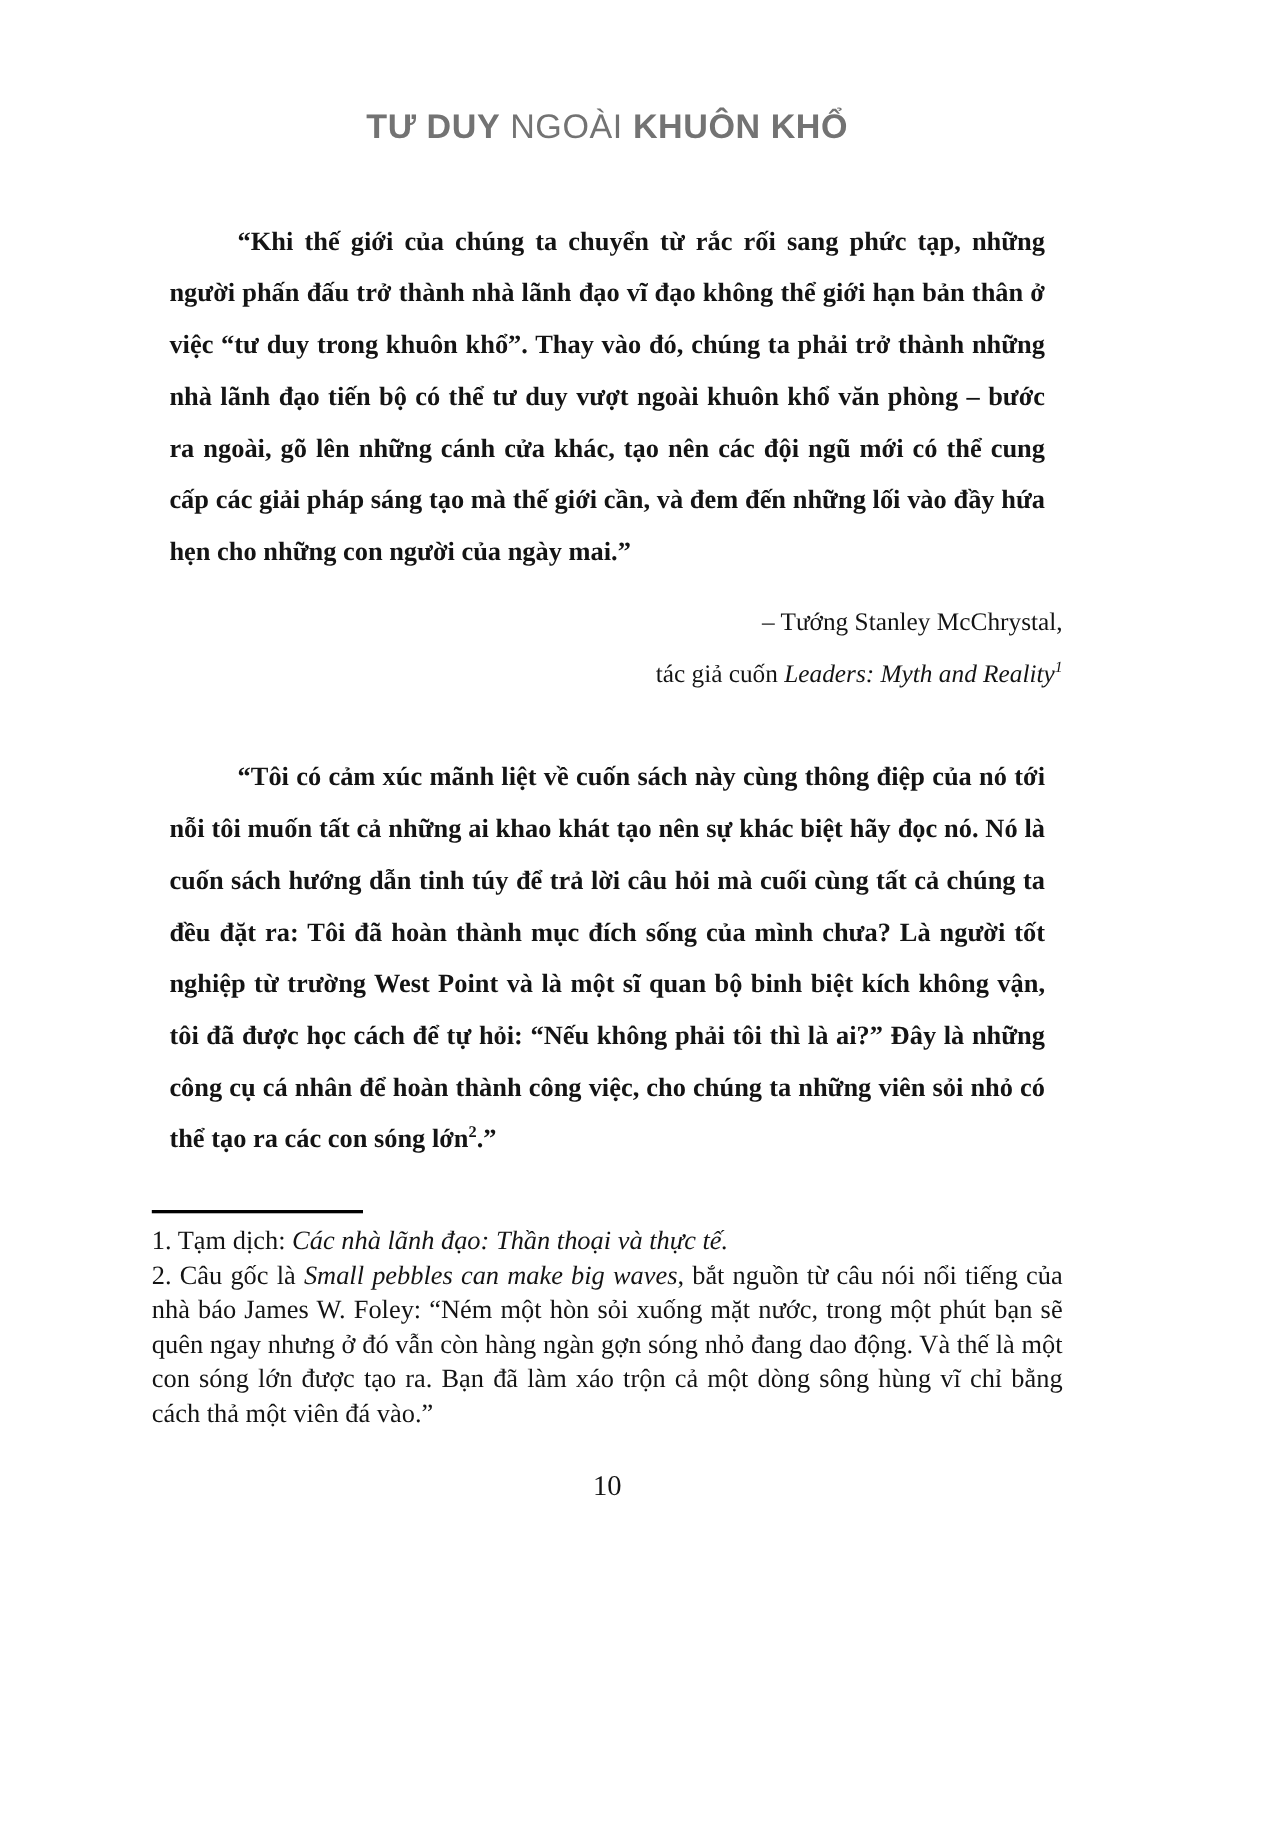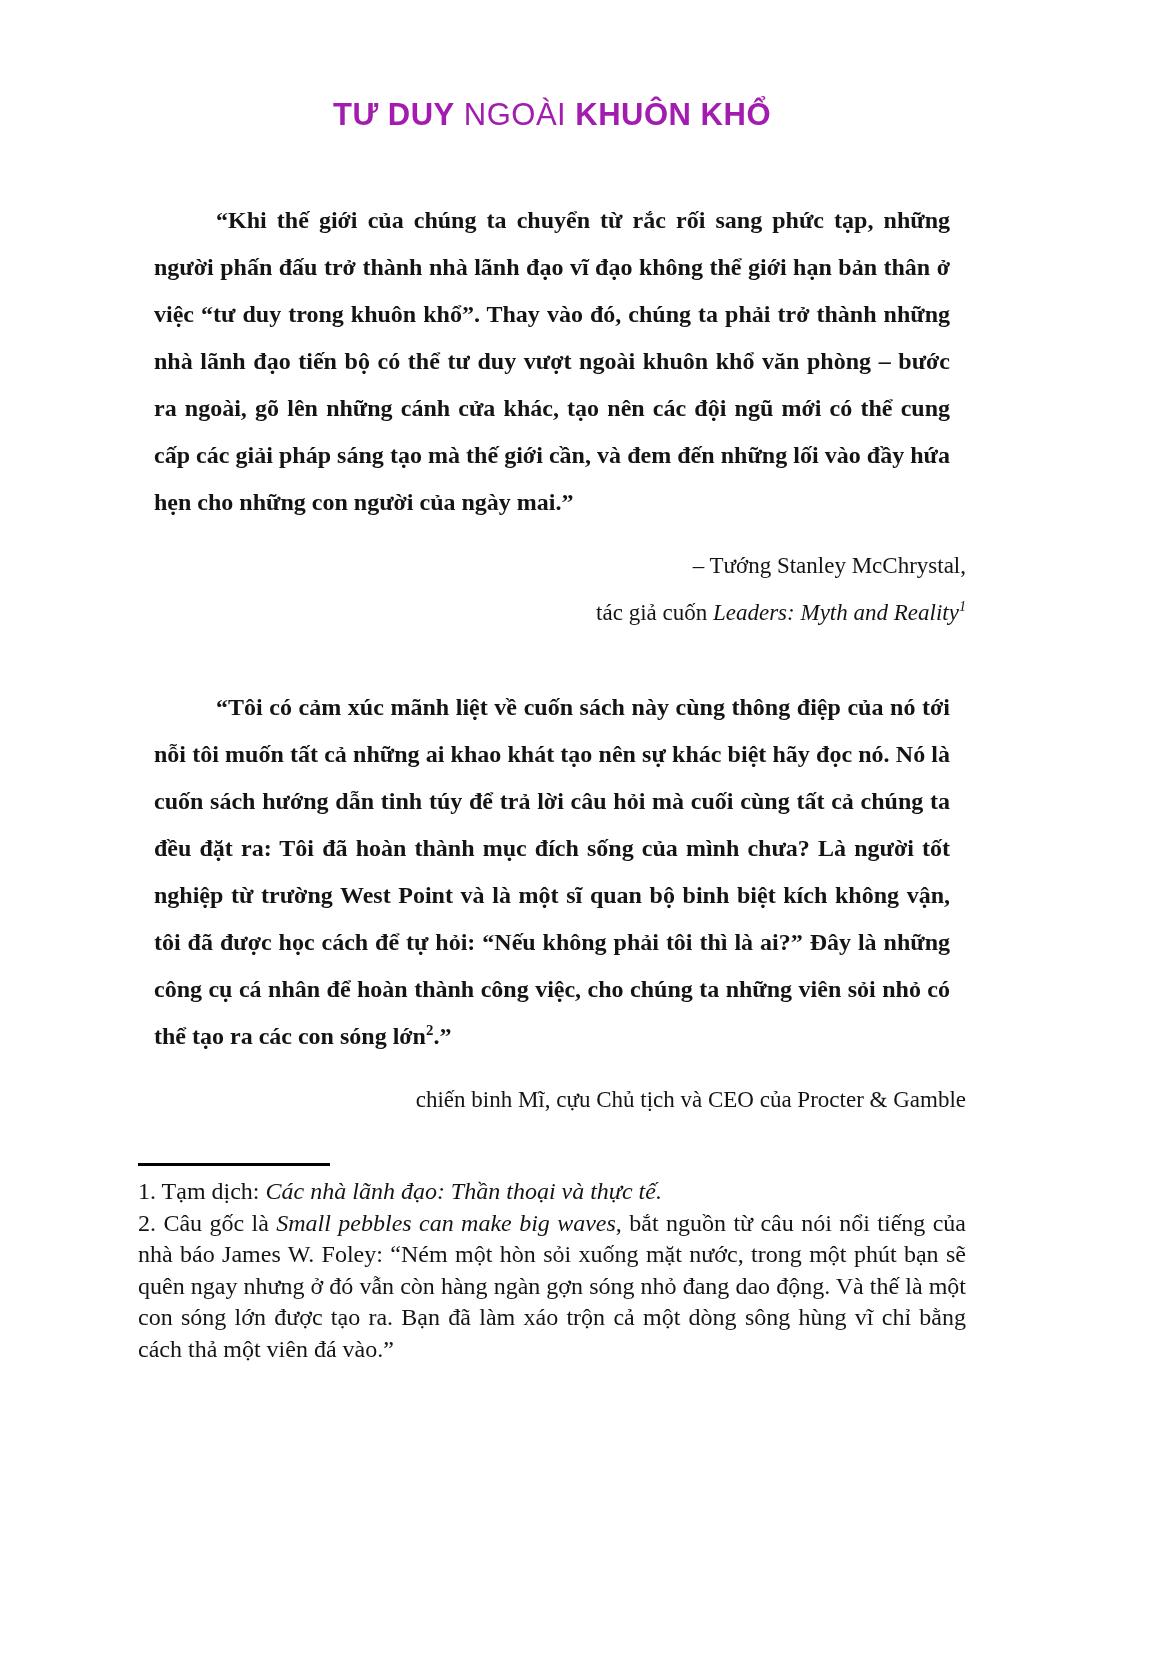--- a/index.html
+++ b/index.html
@@ -17,21 +17,21 @@
     padding: 96px 200px 40px 138px;
     font-family: "Liberation Serif", serif;
   }
   .title {
     font-family: "Liberation Sans", sans-serif;
     font-size: 31px;
     line-height: 1.2;
     text-align: center;
     letter-spacing: 0.5px;
     margin: 0 0 64px 0;
-    color: #a21caf;
+    color: #737373;
   }
   .title .bold { font-weight: 700; }
   .title .reg  { font-weight: 400; }
   .quote {
     font-size: 24px;
     line-height: 47px;
     text-align: justify;
     text-indent: 62px;
     margin: 16px;
     font-weight: bold;
@@ -77,24 +77,24 @@
   <p class="quote">“Khi thế giới của chúng ta chuyển từ rắc rối sang phức tạp, những người phấn đấu trở thành nhà lãnh đạo vĩ đạo không thể giới hạn bản thân ở việc “tư duy trong khuôn khổ”. Thay vào đó, chúng ta phải trở thành những nhà lãnh đạo tiến bộ có thể tư duy vượt ngoài khuôn khổ văn phòng – bước ra ngoài, gõ lên những cánh cửa khác, tạo nên các đội ngũ mới có thể cung cấp các giải pháp sáng tạo mà thế giới cần, và đem đến những lối vào đầy hứa hẹn cho những con người của ngày mai.”</p>
 
   <div class="attr">
     <div>– Tướng Stanley McChrystal,</div>
     <div><span>tác giả cuốn </span><span class="italic">Leaders: Myth and Reality</span><sup class="italic">1</sup></div>
   </div>
 
   <p class="quote quote2"><span>“Tôi có cảm xúc mãnh liệt về cuốn sách này cùng thông điệp của nó tới nỗi tôi muốn tất cả những ai khao khát tạo nên sự khác biệt hãy đọc nó. Nó là cuốn sách hướng dẫn tinh túy để trả lời câu hỏi mà cuối cùng tất cả chúng ta đều đặt ra: Tôi đã hoàn thành mục đích sống của mình chưa? Là người tốt nghiệp từ trường West Point và là một sĩ quan bộ binh biệt kích không vận, tôi đã được học cách để tự hỏi: “Nếu không phải tôi thì là ai?” Đây là những công cụ cá nhân để hoàn thành công việc, cho chúng ta những viên sỏi nhỏ có thể tạo ra các con sóng lớn</span><sup>2</sup><span>.”</span></p>
 
   <div class="attr">
-    <div>chiến binh Mĩ, cựu Chủ tịch và CEO của Procter &amp; Gamble</div>
   </div>
 
   <div class="footnote-rule"></div>
 
   <div class="footnotes">
     <p><span>1. Tạm dịch: </span><span class="italic">Các nhà lãnh đạo: Thần thoại và thực tế.</span></p>
     <p><span>2. Câu gốc là </span><span class="italic">Small pebbles can make big waves</span><span>, bắt nguồn từ câu nói nổi tiếng của nhà báo James W. Foley: “Ném một hòn sỏi xuống mặt nước, trong một phút bạn sẽ quên ngay nhưng ở đó vẫn còn hàng ngàn gợn sóng nhỏ đang dao động. Và thế là một con sóng lớn được tạo ra. Bạn đã làm xáo trộn cả một dòng sông hùng vĩ chỉ bằng cách thả một viên đá vào.”</span></p>
   </div>
 
+  <div class="page-number">10</div>
 
 </div>
 
 </body></html>

